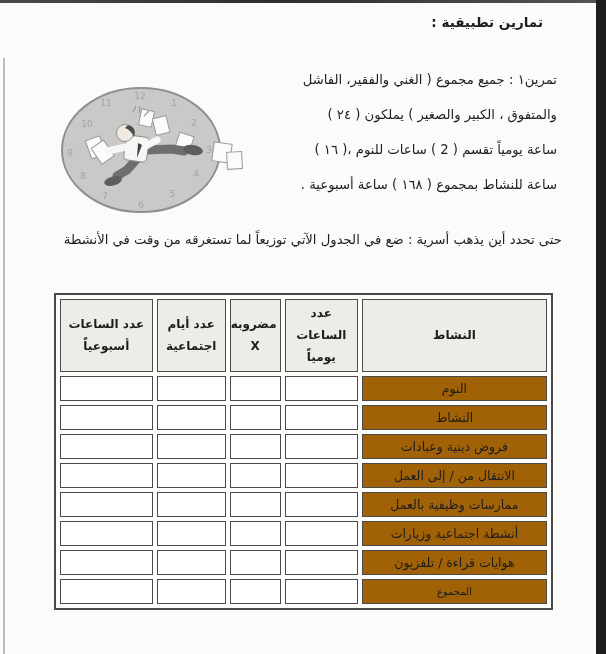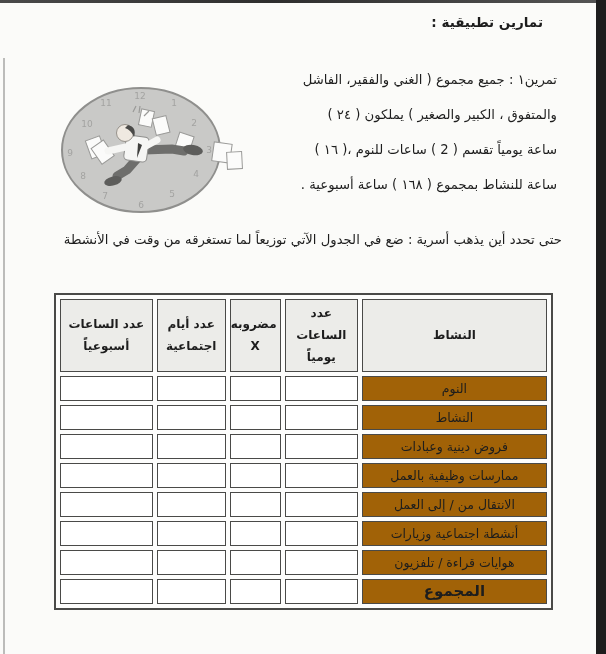--- a/index.html
+++ b/index.html
@@ -50,21 +50,21 @@
   }
   .activity-table th {
     background:#ecece9; font-size:12px; font-weight:bold;
     height:56px; text-align:center; padding:2px 3px; line-height:1.85;
   }
   .activity-table td { height:25px; }
   .activity-table td.label-cell {
     background:#a16207; font-size:12.5px; text-align:center; padding:2px 6px;
   }
   .activity-table td.blank-cell { background:#ffffff; }
-  .activity-table tr.total-row td.label-cell { font-weight:bold; font-size:15px; }
+  .activity-table tr.total-row td.label-cell { font-weight:normal; font-size:10px; }
   svg text.clock-num {
     font-family:"DejaVu Sans", sans-serif; font-size:9px; fill:#a3a3a1;
     text-anchor:middle;
   }
 </style>
 </head>
 <body>
 
 <div class="page">
 
@@ -174,28 +174,28 @@
           <td class="blank-cell"></td>
         </tr>
         <tr>
           <td class="label-cell">فروض دينية وعبادات</td>
           <td class="blank-cell"></td>
           <td class="blank-cell"></td>
           <td class="blank-cell"></td>
           <td class="blank-cell"></td>
         </tr>
         <tr>
+          <td class="label-cell">الانتقال من / إلى العمل</td>
+          <td class="blank-cell"></td>
+          <td class="blank-cell"></td>
+          <td class="blank-cell"></td>
+          <td class="blank-cell"></td>
+        </tr>
+        <tr>
           <td class="label-cell">ممارسات وظيفية بالعمل</td>
-          <td class="blank-cell"></td>
-          <td class="blank-cell"></td>
-          <td class="blank-cell"></td>
-          <td class="blank-cell"></td>
-        </tr>
-        <tr>
-          <td class="label-cell">الانتقال من / إلى العمل</td>
           <td class="blank-cell"></td>
           <td class="blank-cell"></td>
           <td class="blank-cell"></td>
           <td class="blank-cell"></td>
         </tr>
         <tr>
           <td class="label-cell">أنشطة اجتماعية وزيارات</td>
           <td class="blank-cell"></td>
           <td class="blank-cell"></td>
           <td class="blank-cell"></td>

